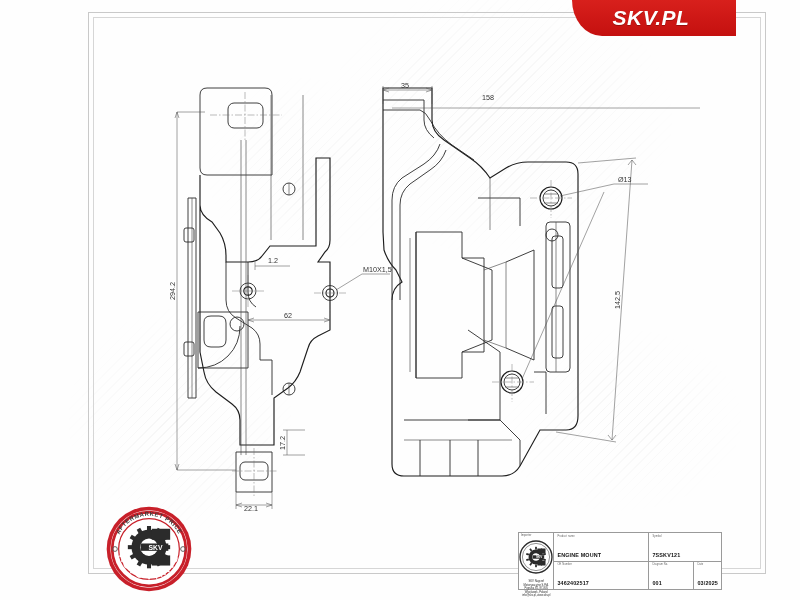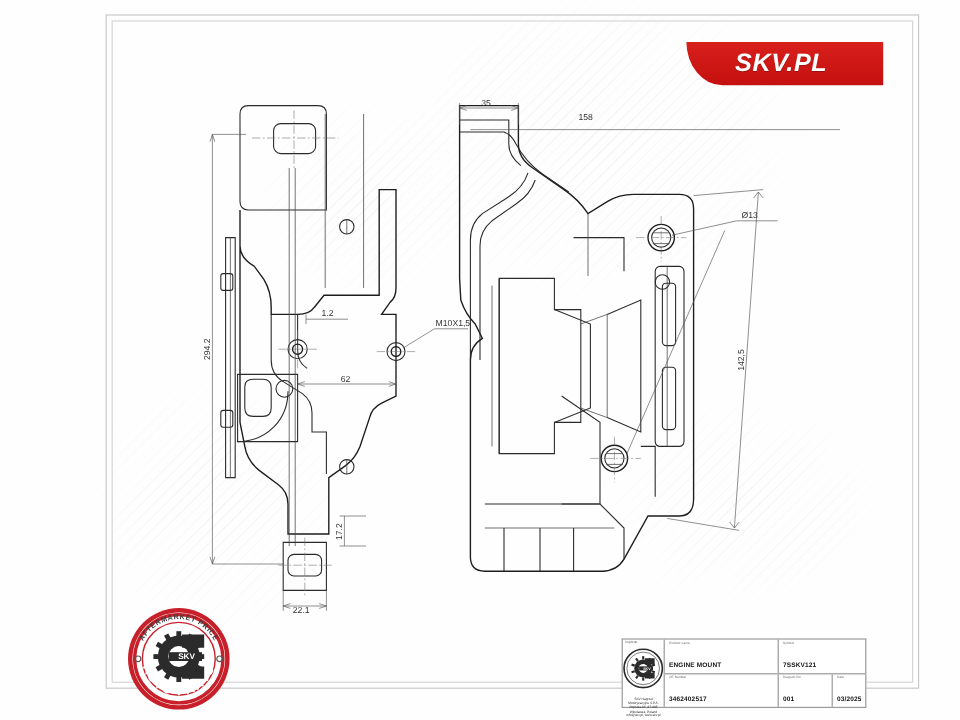--- a/index.html
+++ b/index.html
@@ -43,21 +43,20 @@
     border:1px solid #d6d6d6;
   }
 
   
   .skv-banner{
     position:absolute;left:572px;top:0px;width:164px;height:36px;
     background:linear-gradient(180deg,#d8201c 0%, #c4100f 100%);
     border-bottom-left-radius:30px 36px;
     display:flex;align-items:center;justify-content:center;
     overflow:hidden;
-    margin-top:35px;
   }
   .skv-banner .txt{
     color:#ffffff;font-weight:bold;font-style:italic;
     font-size:21px;letter-spacing:0.5px;
     font-family:"Liberation Sans", sans-serif;
     text-shadow:0 1px 0 rgba(0,0,0,0.25);
     padding-right:6px;
   }
 
   

